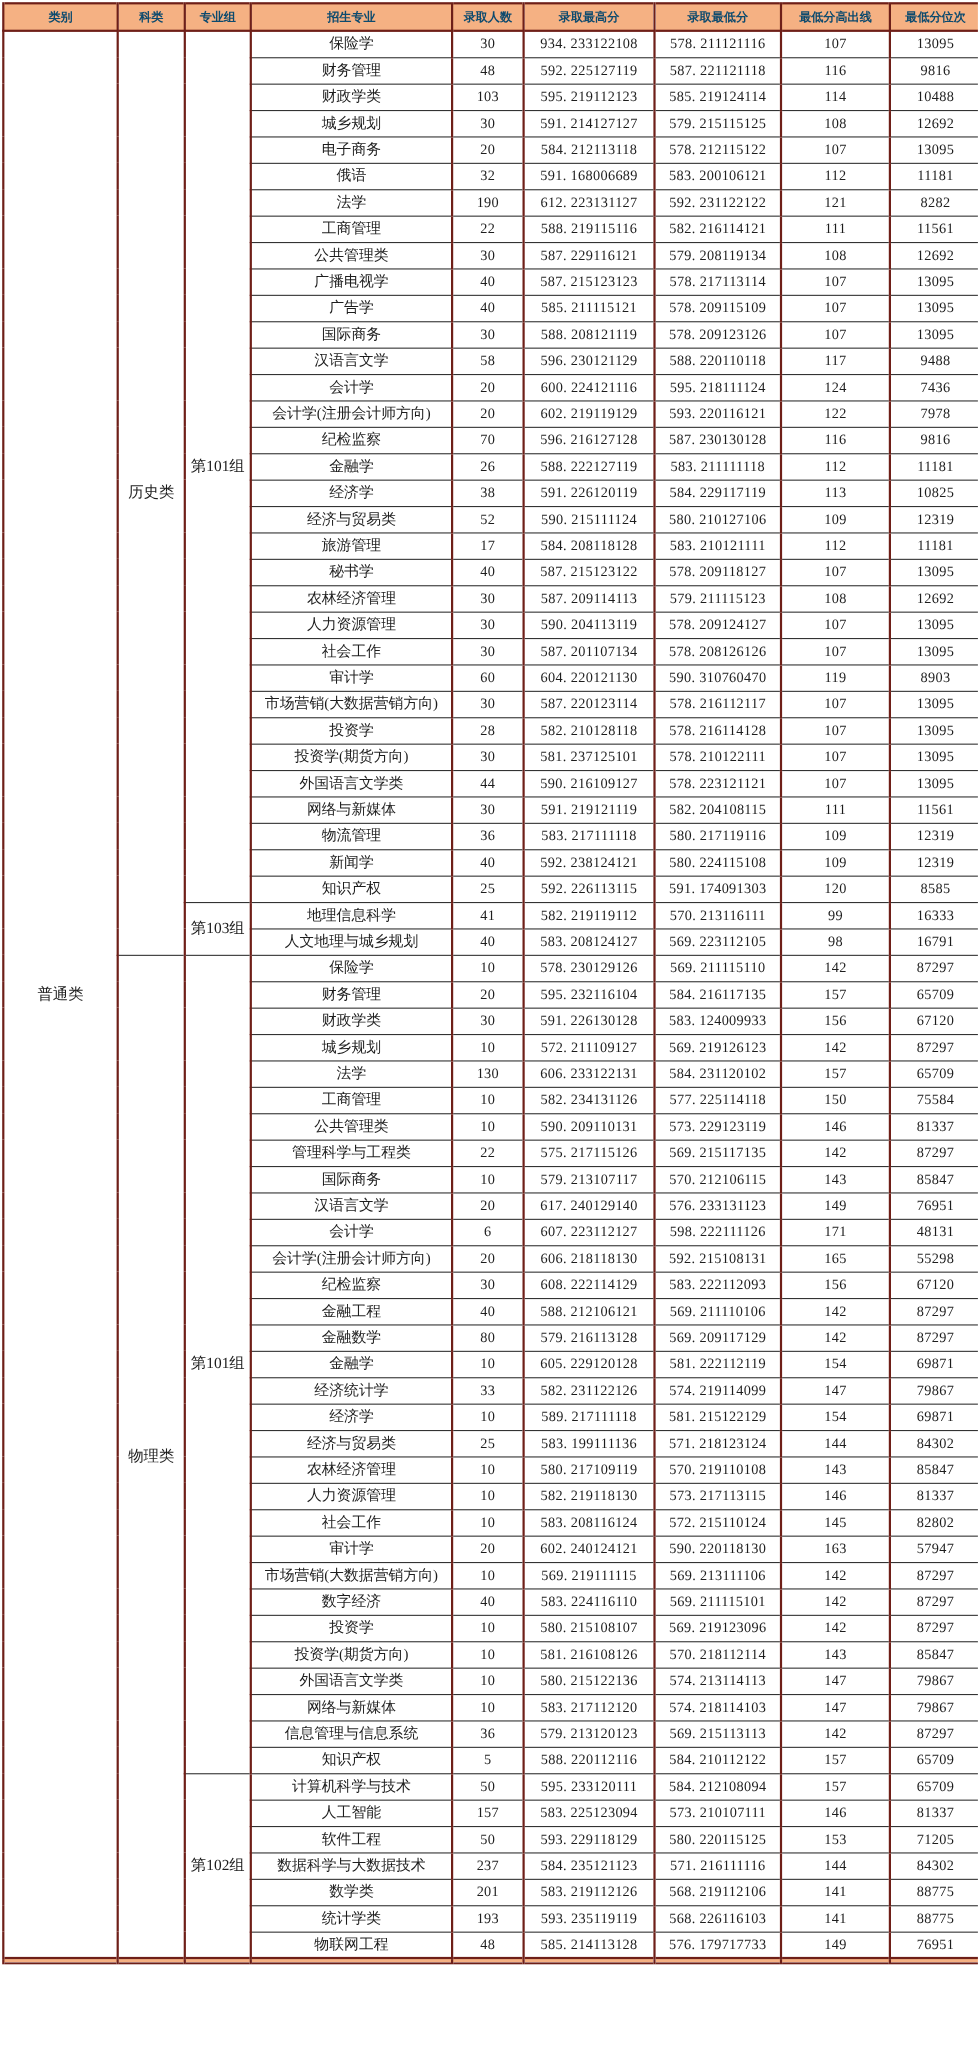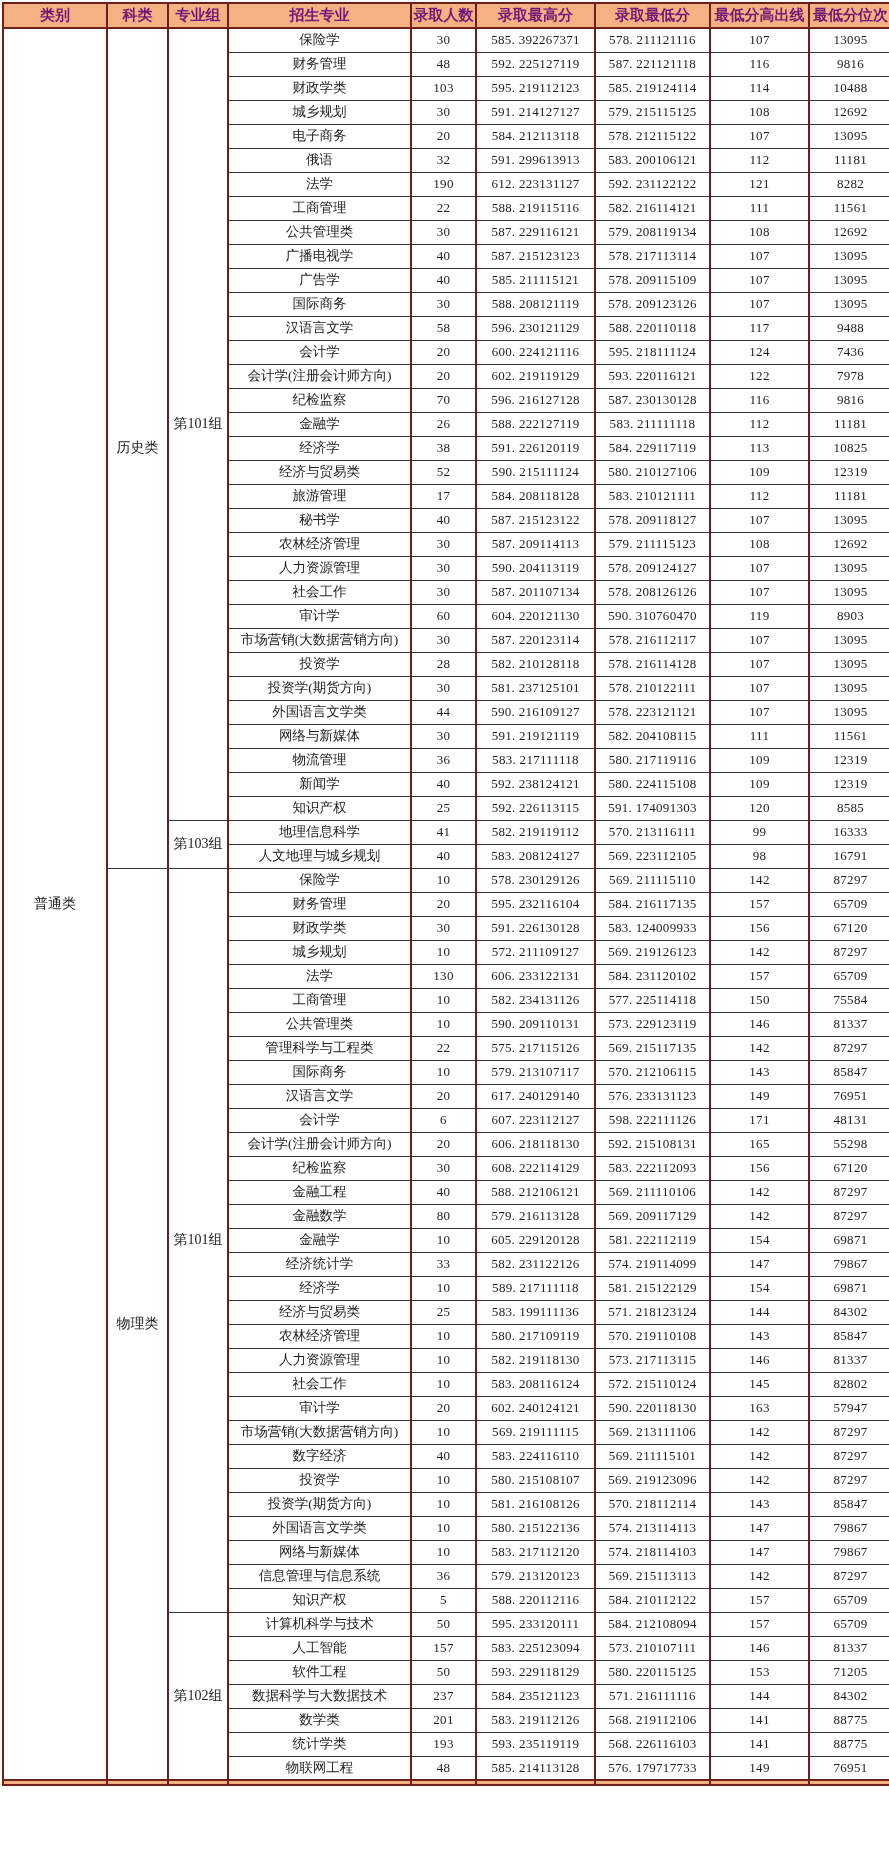--- a/index.html
+++ b/index.html
@@ -24,23 +24,23 @@
     text-align:center;
     vertical-align:middle;
     padding:0 1px;
     overflow:hidden;
     white-space:nowrap;
     box-sizing:border-box;
   }
   .admission-table thead th{
     background:var(--orange);
     height:25px;
-    font-size:15px;
+    font-size:11px;
     font-weight:bold;
-    color:#701a75;
+    color:#0c4a6e;
     border-bottom:2px solid var(--maroon);
   }
   .admission-table tbody td{
     height:24px;
     border-top:1px solid var(--rowline);
     border-bottom:1px solid var(--rowline);
     font-size:13px;
     color:var(--ink);
     background:#ffffff;
   }
@@ -89,21 +89,21 @@
       <th>最低分位次</th>
     </tr>
   </thead>
   <tbody>
       <tr>
         <td rowspan="73" class="merge-cell">普通类</td>
         <td rowspan="35" class="merge-cell">历史类</td>
         <td rowspan="33" class="merge-cell">第101组</td>
         <td class="major">保险学</td>
         <td class="num">30</td>
-        <td class="num">585. 392267371</td>
+        <td class="num">934. 233122108</td>
         <td class="num">578. 211121116</td>
         <td class="num">107</td>
         <td class="num">13095</td>
       </tr>
       <tr>
         <td class="major">财务管理</td>
         <td class="num">48</td>
         <td class="num">592. 225127119</td>
         <td class="num">587. 221121118</td>
         <td class="num">116</td>
@@ -129,21 +129,21 @@
         <td class="major">电子商务</td>
         <td class="num">20</td>
         <td class="num">584. 212113118</td>
         <td class="num">578. 212115122</td>
         <td class="num">107</td>
         <td class="num">13095</td>
       </tr>
       <tr>
         <td class="major">俄语</td>
         <td class="num">32</td>
-        <td class="num">591. 299613913</td>
+        <td class="num">591. 168006689</td>
         <td class="num">583. 200106121</td>
         <td class="num">112</td>
         <td class="num">11181</td>
       </tr>
       <tr>
         <td class="major">法学</td>
         <td class="num">190</td>
         <td class="num">612. 223131127</td>
         <td class="num">592. 231122122</td>
         <td class="num">121</td>

